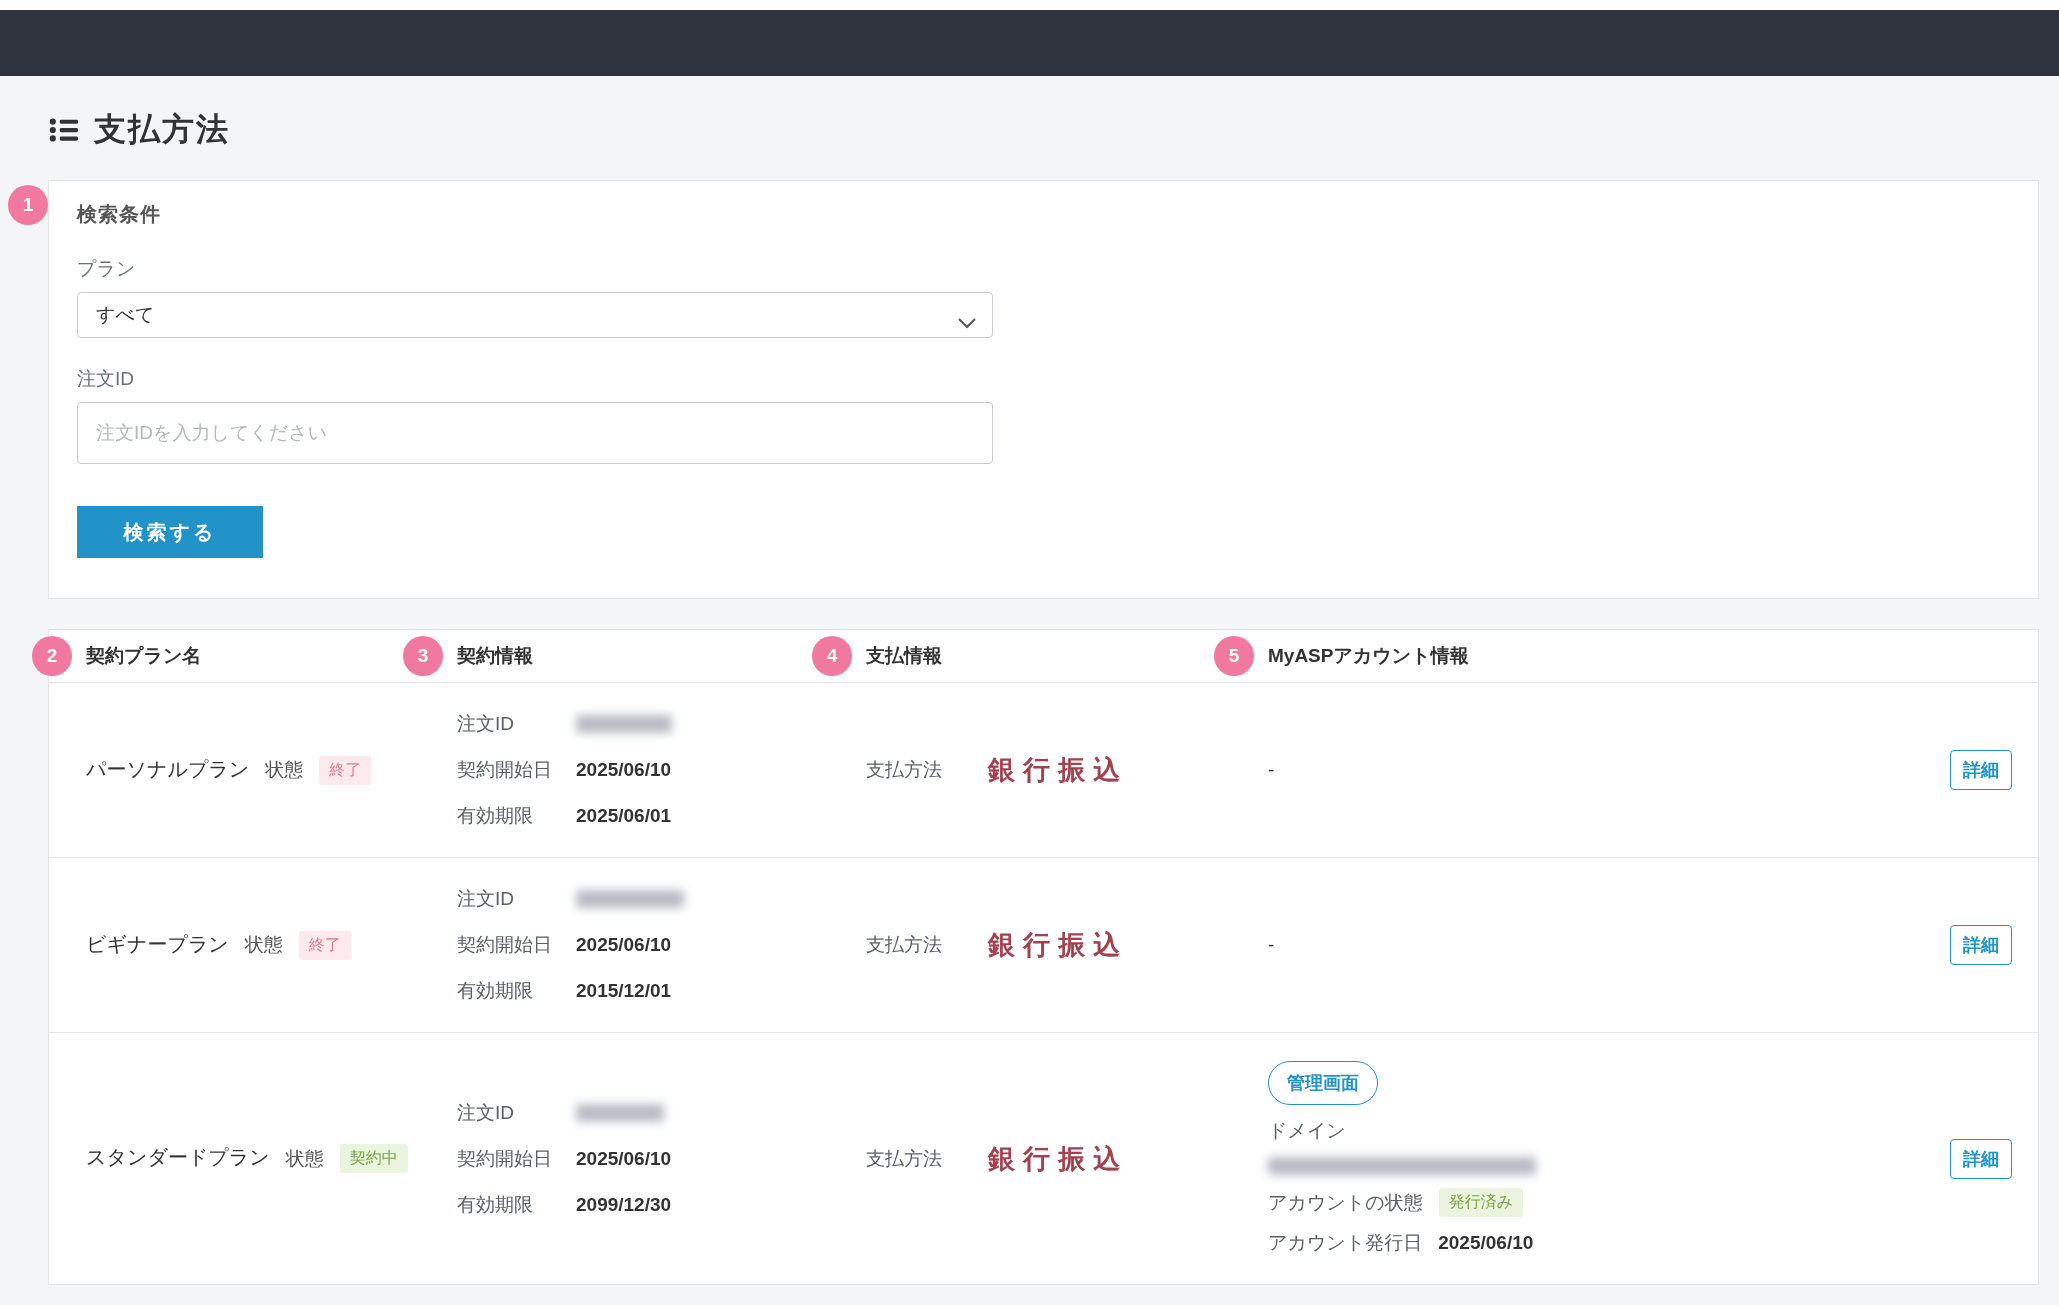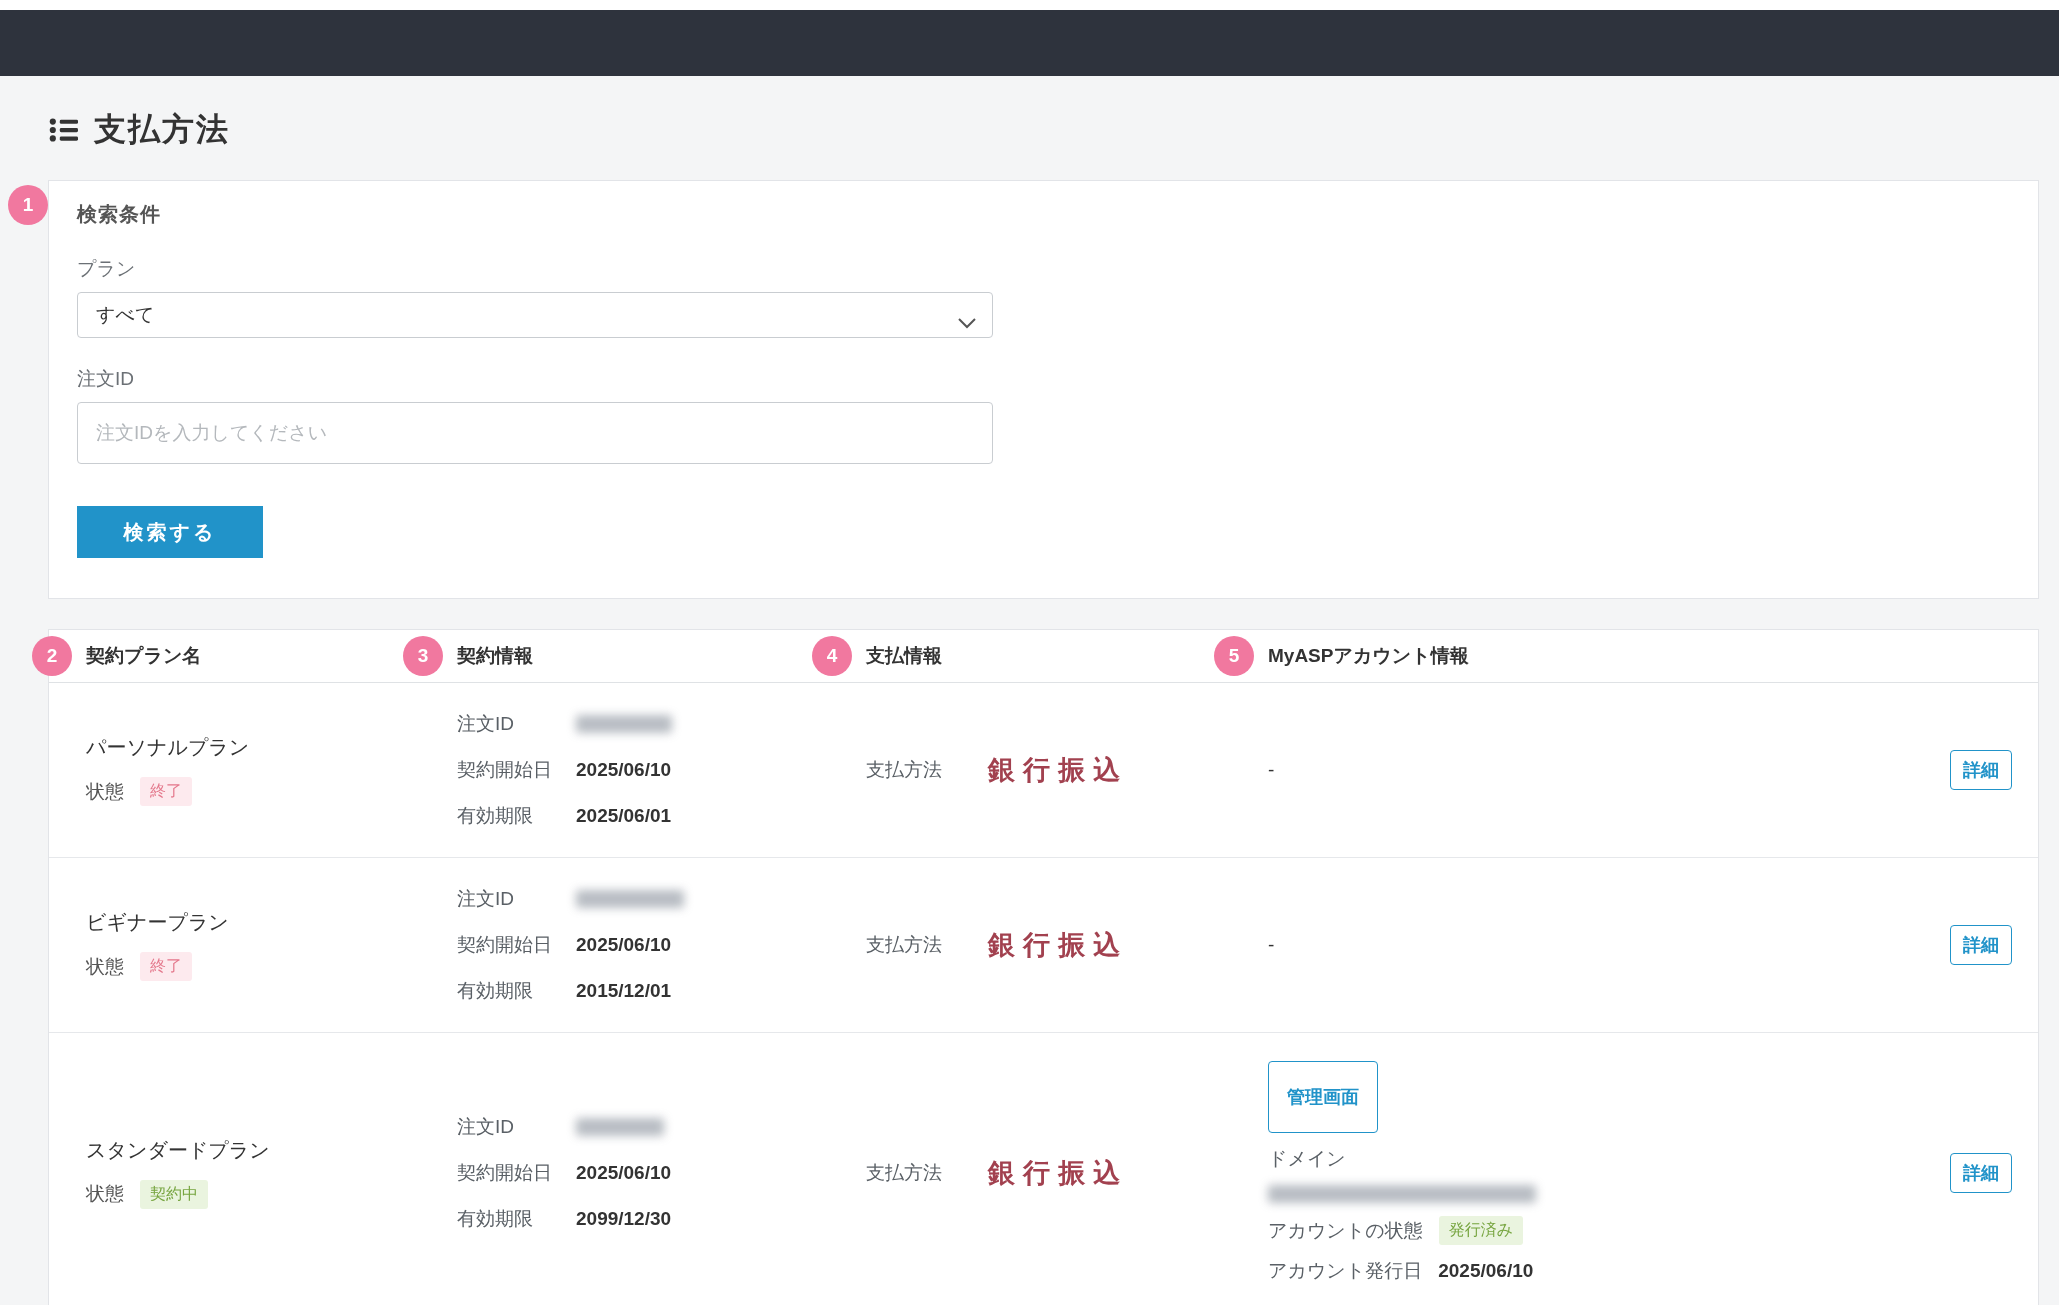--- a/index.html
+++ b/index.html
@@ -52,21 +52,21 @@
   .table { margin-top:30px; }
   .row-grid { display:grid; grid-template-columns:408px 409px 402px 1fr 150px; align-items:center; }
   .thead { height:53px; border-bottom:1px solid #dfe2e5; }
   .th { display:flex; align-items:center; gap:14px; font-size:19px; font-weight:bold; color:#333; }
   .th .num-badge { margin-left:-54px; }
   .th.first .num-badge { margin-left:-17px; }
 
   .trow { border-bottom:1px solid #e6e8eb; }
   .trow:last-child { border-bottom:none; }
 
-  .cell-plan { padding-left:37px; display:flex; flex-direction:column; gap:16px; }
+  .cell-plan { padding-left:37px; display:flex; gap:16px; }
   .plan-name { font-size:20px; color:#333; }
   .status-line { display:flex; align-items:center; gap:16px; font-size:19px; color:#555; }
   .tag { font-size:16px; padding:4px 10px; border-radius:3px; white-space:nowrap;text-align:center; }
   .tag-pink  { background:#fdeaee; color:#e4788c; }
   .tag-green { background:#eaf4df; color:#77a540; }
 
   .cell-info { display:flex; flex-direction:column; gap:20px; padding:28px 0; }
   .info-line { display:flex; align-items:center; font-size:19px; }
   .info-label { width:119px; color:#5a6066; flex:0 0 119px; }
   .info-value { color:#333; font-weight:600; }
@@ -80,21 +80,21 @@
   .cell-myasp { font-size:19px; color:#333; }
   .myasp-detail { display:flex; flex-direction:column; gap:13px; padding:28px 0; align-items:flex-start; }
   .myasp-line { display:flex; align-items:center; gap:16px; font-size:19px; color:#5a6066; }
   .myasp-line .val-strong { color:#333; font-weight:600; }
 
   .btn-outline {
     display:inline-flex; align-items:center; justify-content:center;
     border:1px solid #2193c9; color:#2193c9; background:#fff; border-radius:4px;
     font-size:18px; font-weight:600; cursor:pointer; font-family:inherit; white-space:nowrap;
   }
-  .admin-btn { padding:23px 18px; }
+  .admin-btn { padding:9px 18px;border-radius:22px; }
   .detail-btn { width:62px; height:40px; }
   .cell-detail { display:flex; justify-content:flex-end; padding-right:26px; }
 </style>
 </head>
 <body>
 
 <div class="top-strip"></div>
 <div class="topbar"></div>
 
 <div class="page">

